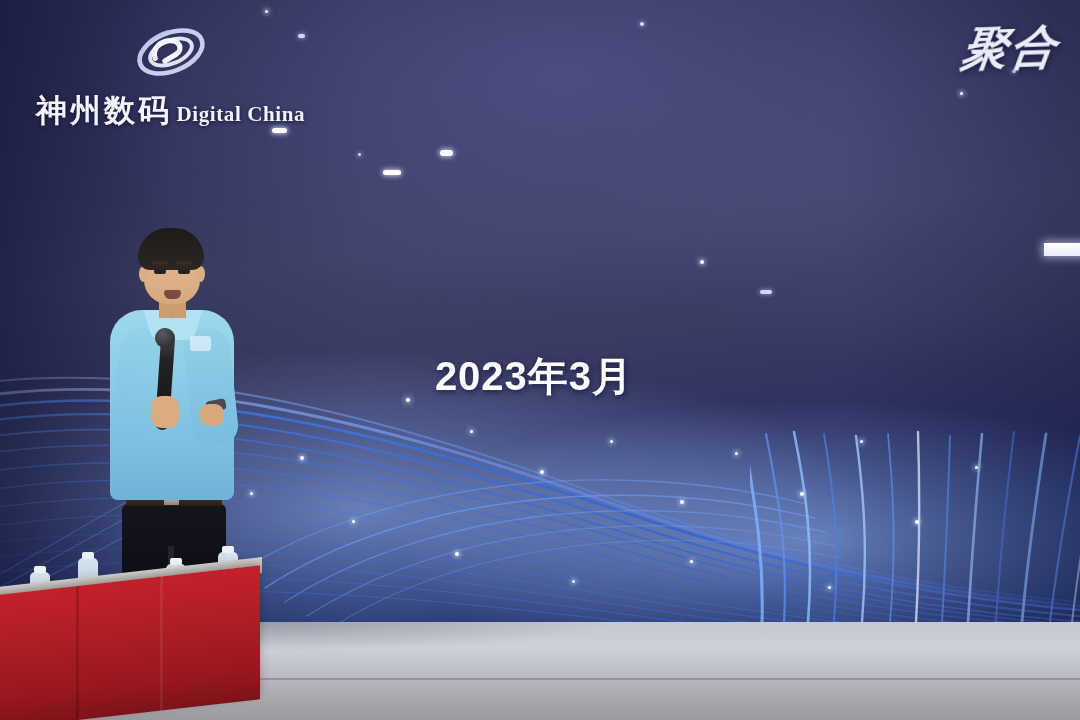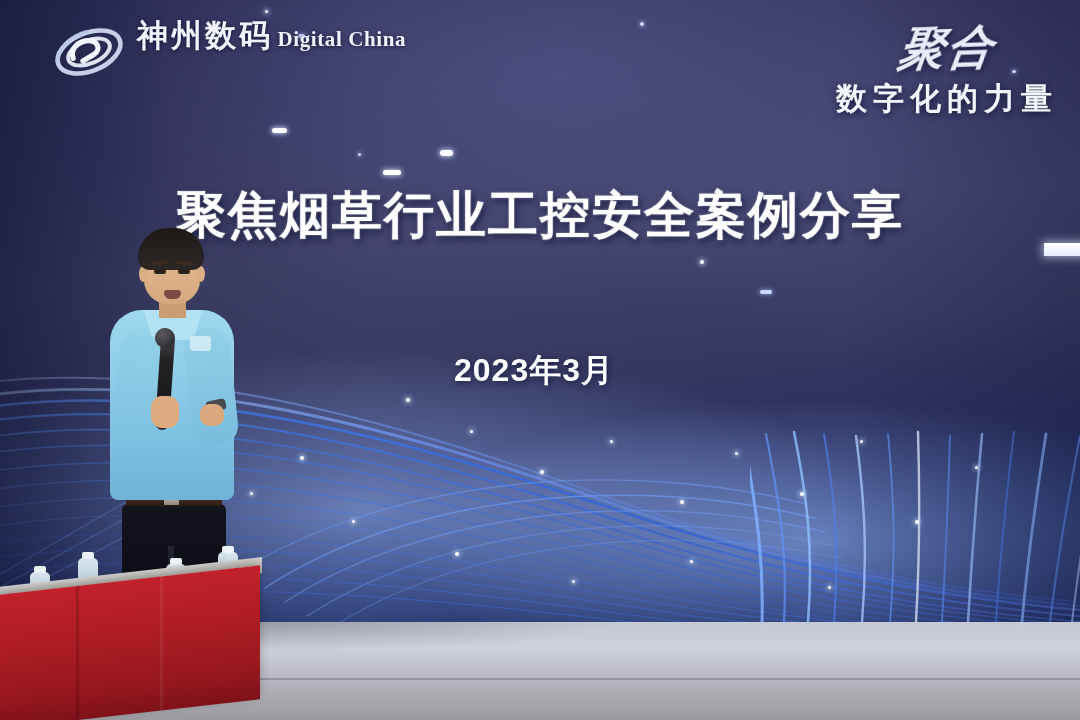--- a/index.html
+++ b/index.html
@@ -54,22 +54,22 @@
 
   
   .edge-light {
     position:absolute; left:1044px; top:243px; width:40px; height:13px;
     background:linear-gradient(180deg,#ffffff,#e6ecff);
     box-shadow:0 0 9px 2px rgba(215,228,255,.6);
   }
 
   
   .logo-block {
-    position:absolute; left:52px; top:20px; display:flex;
-    align-items:flex-start; gap:11px;
+    position:absolute; left:36px; top:20px; display:flex;
+    align-items:center; gap:11px;flex-direction:column;
   }
   .logo-mark { width:74px; height:64px; flex:0 0 auto; }
   .logo-text { line-height:1; padding-bottom:2px; }
   .logo-cn {
     font-size:31px; font-weight:700; color:#f2f3fb; letter-spacing:3px;
     text-shadow:0 1px 4px rgba(10,14,45,.8);
   }
   .logo-en {
     font-size:21px; font-weight:700; color:#f0f2fa; letter-spacing:.6px;
     margin-top:3px; font-family:"Liberation Serif", serif;
@@ -93,21 +93,21 @@
   
   .slide-title {
     position:absolute; left:0; right:0; top:182px; text-align:center;
     font-size:50px; font-weight:700; color:#ffffff; letter-spacing:2px;
     text-shadow:
       0 0 2px rgba(255,255,255,.55),
       2px 3px 7px rgba(18,20,55,.85);
   }
   .slide-date {
     position:absolute; left:0; right:12px; top:349px; text-align:center;
-    font-size:32px; font-weight:700; color:#ffffff; letter-spacing:1px;
+    font-size:40px; font-weight:700; color:#ffffff; letter-spacing:1px;
     text-shadow:1px 2px 6px rgba(18,20,55,.8);
   }
   .slide-company {
     position:absolute; left:0; right:0; top:453px; text-align:center;
     font-size:35px; font-weight:700; color:#ffffff; letter-spacing:2px;
     text-shadow:1px 2px 7px rgba(14,22,70,.85);
   }
 
   
   .stage-floor {
@@ -418,24 +418,22 @@
         </svg>
       </span>
       <span class="logo-text">
         <span class="logo-cn">神州数码</span>
         <span class="logo-en">Digital China</span>
       </span>
     </div>
 
     <div class="event-mark">
       <div class="event-brush">聚合</div>
-      <div class="event-sub">数字化的力量</div>
-    </div>
-
-    <div class="slide-title">聚焦烟草行业工控安全案例分享</div>
+    </div>
+
     <div class="slide-date">2023年3月</div>
   </div>
 
   <div class="stage-floor">
     <div class="floor-shadow"></div>
     <div class="floor-seam"></div>
   </div>
 
   <div class="speaker">
     <div class="spk-pants"></div>

